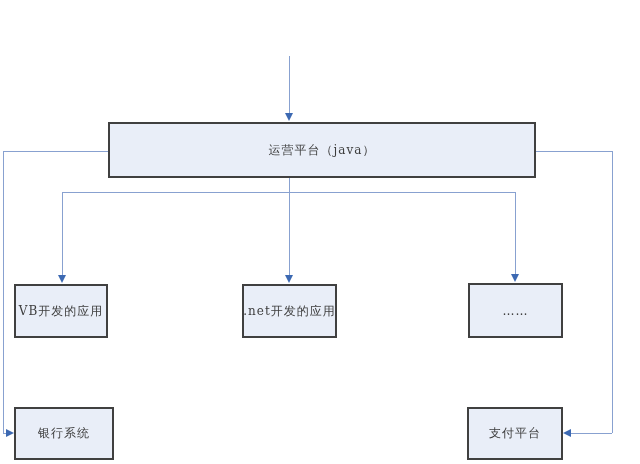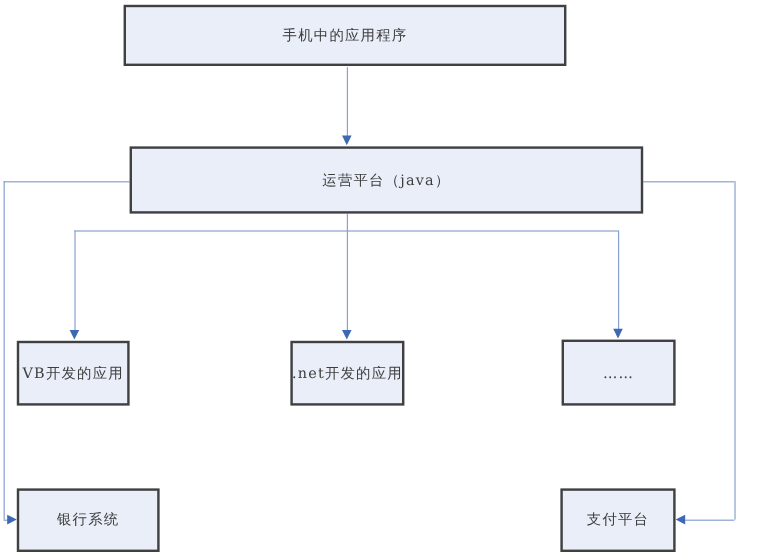--- a/index.html
+++ b/index.html
@@ -25,21 +25,21 @@
     color: #3d3d3d;
     letter-spacing: 1px;
     white-space: nowrap;
   }
   
   #n-mobile   { left: 103px; top: 4px;   width: 369px; height: 51px; }
   #n-platform { left: 108px; top: 122px; width: 428px; height: 56px; }
   #n-vb       { left: 14px;  top: 284px; width: 94px;  height: 54px; }
   #n-net      { left: 242px; top: 284px; width: 95px;  height: 54px; }
   #n-ellipsis { left: 468px; top: 283px; width: 95px;  height: 55px; }
-  #n-bank     { left: 14px;  top: 407px; width: 119px;  height: 53px; }
+  #n-bank     { left: 14px;  top: 407px; width: 100px;  height: 53px; }
   #n-payment  { left: 467px; top: 407px; width: 96px;  height: 53px; text-align: center; }
 
   
   .line { position: absolute; background: #88a1d0; }
   .hline { height: 1px; }
   .vline { width: 1px; }
 
   #l-top-stem      { left: 289px; top: 56px;  height: 58px; }   
   #l-mid-stem      { left: 289px; top: 178px; height: 98px; }   
   #l-distributor   { left: 62px;  top: 192px; width: 453px; }   
@@ -82,23 +82,20 @@
   <div class="line vline" id="l-right-down"></div>
   <div class="line hline" id="l-right-in"></div>
 
   <div class="arrow arrow-down" id="a-top-stem"></div>
   <div class="arrow arrow-down" id="a-mid-stem"></div>
   <div class="arrow arrow-down" id="a-drop-left"></div>
   <div class="arrow arrow-down" id="a-drop-right"></div>
   <div class="arrow arrow-right" id="a-left-in"></div>
   <div class="arrow arrow-left" id="a-right-in"></div>
 
-  <div class="node" id="n-mobile">
-    <span class="node-label">手机中的应用程序</span>
-  </div>
 
   <div class="node" id="n-platform">
     <span class="node-label">运营平台（java）</span>
   </div>
 
   <div class="node" id="n-net">
     <span class="node-label">.net开发的应用</span>
   </div>
 
   <div class="node" id="n-vb">

